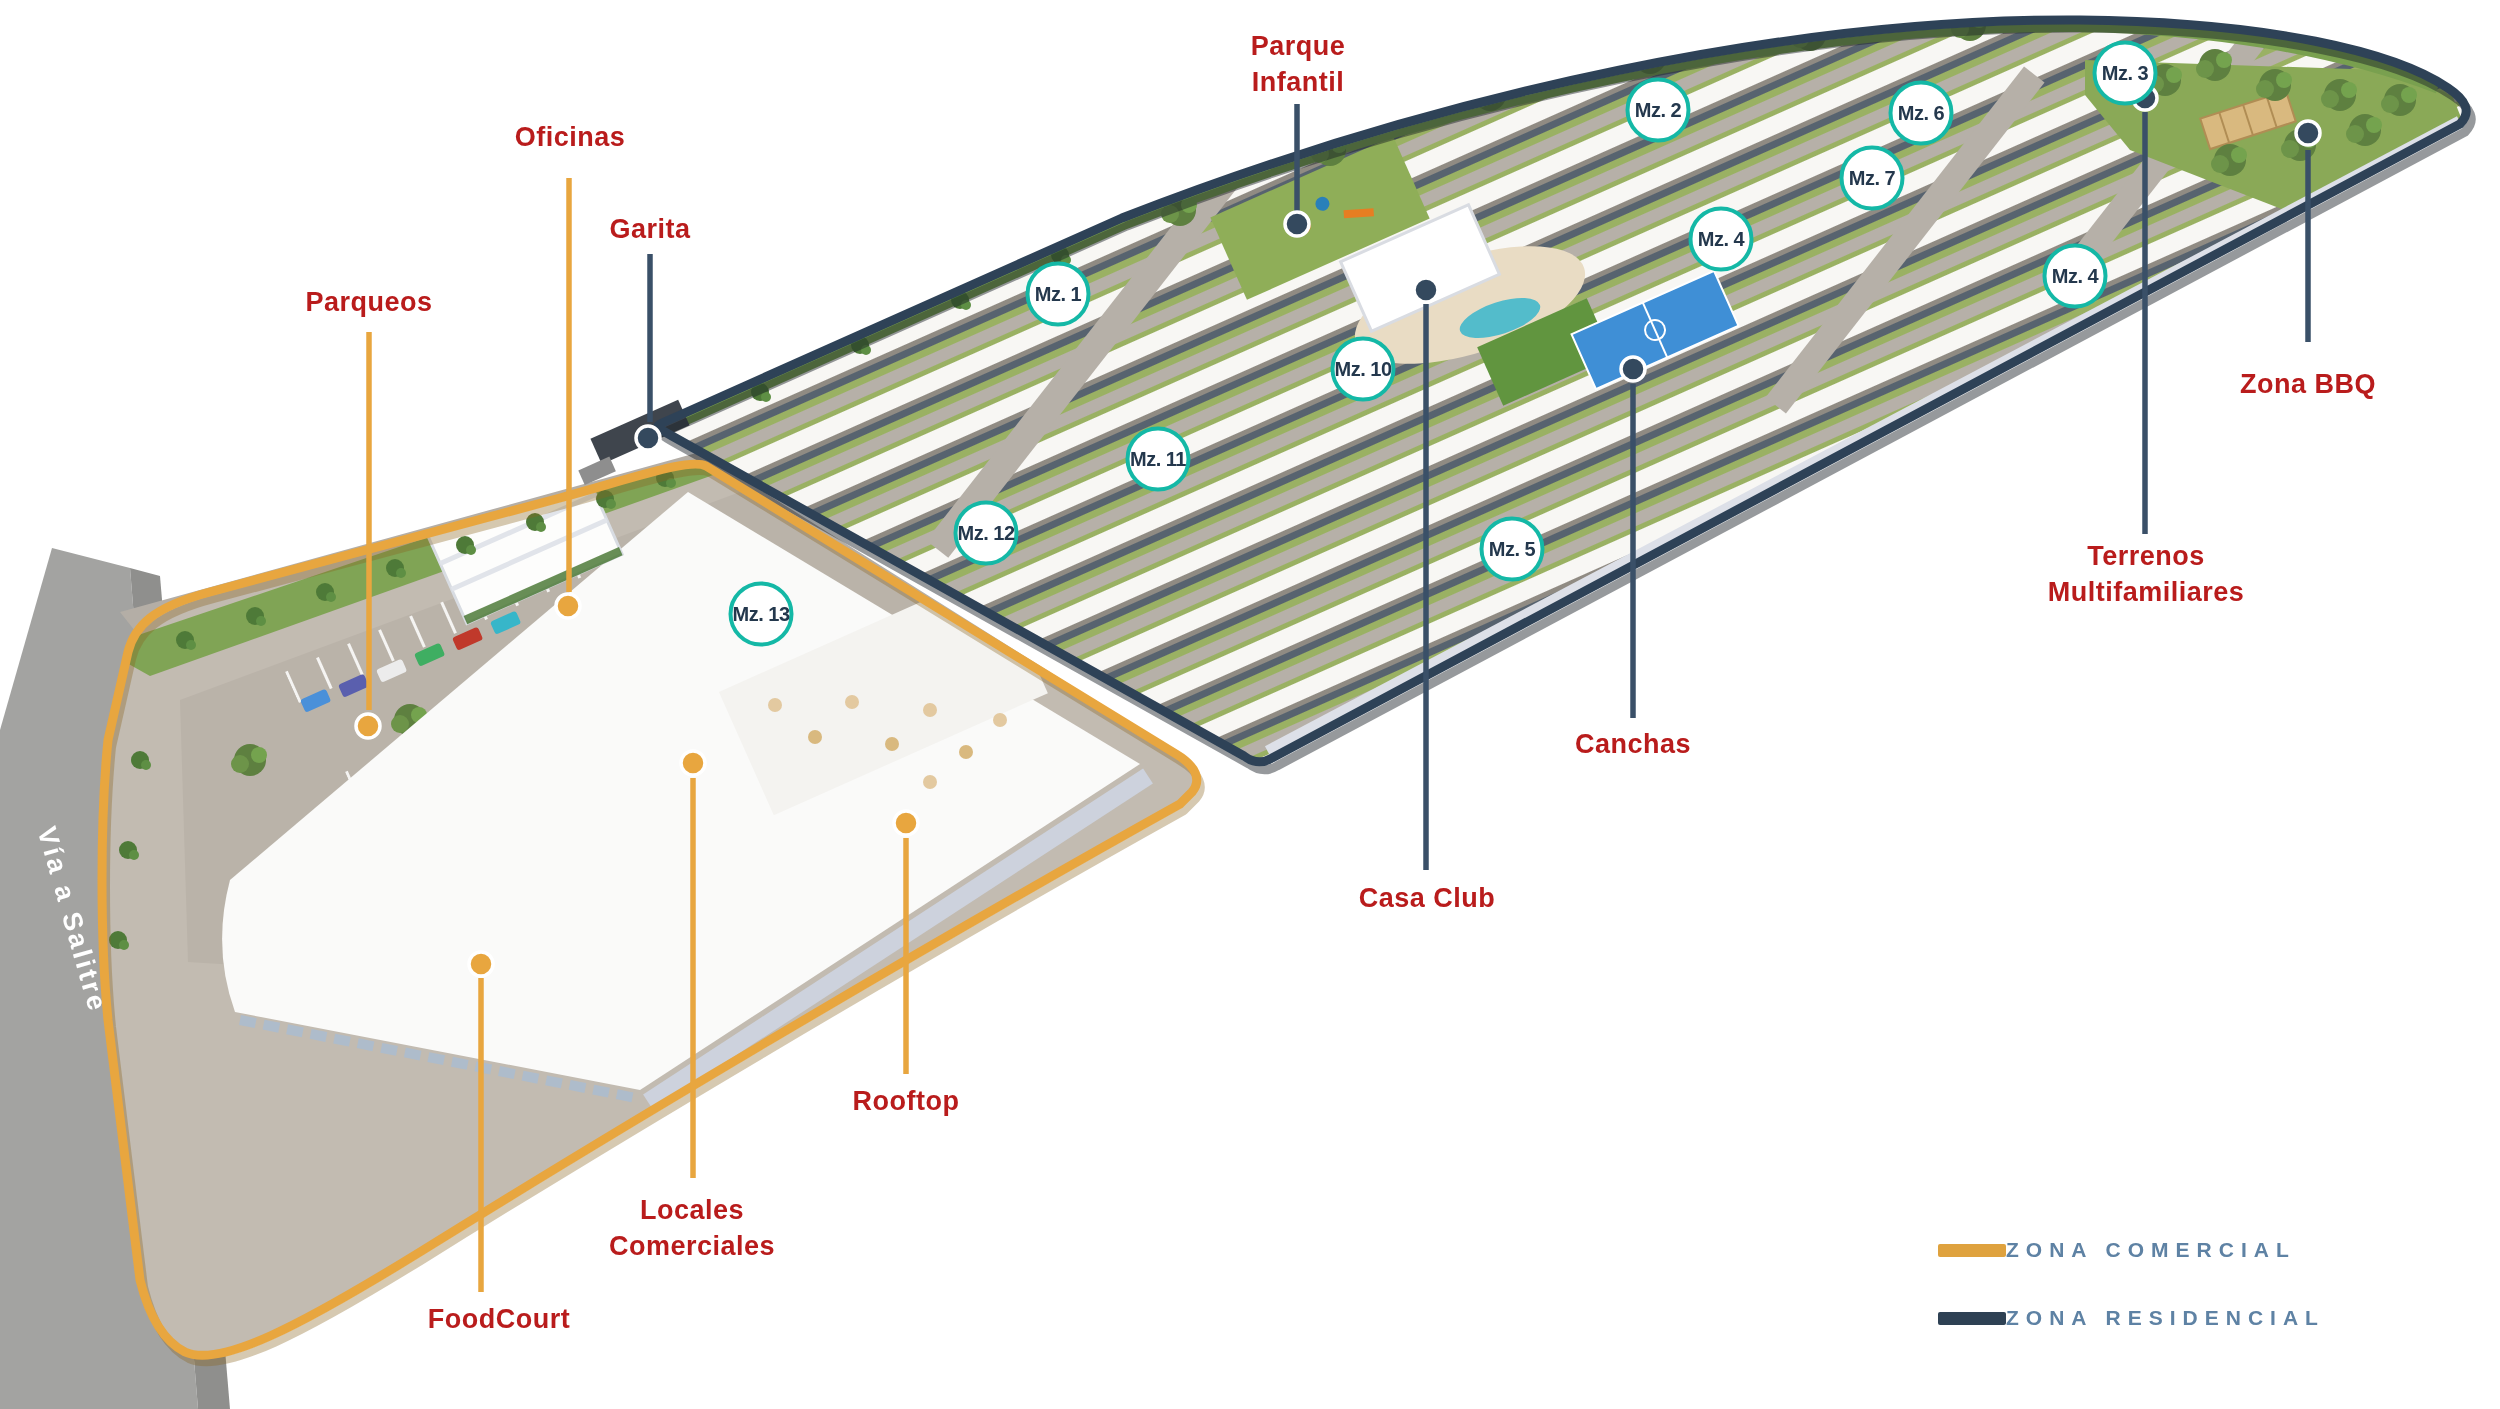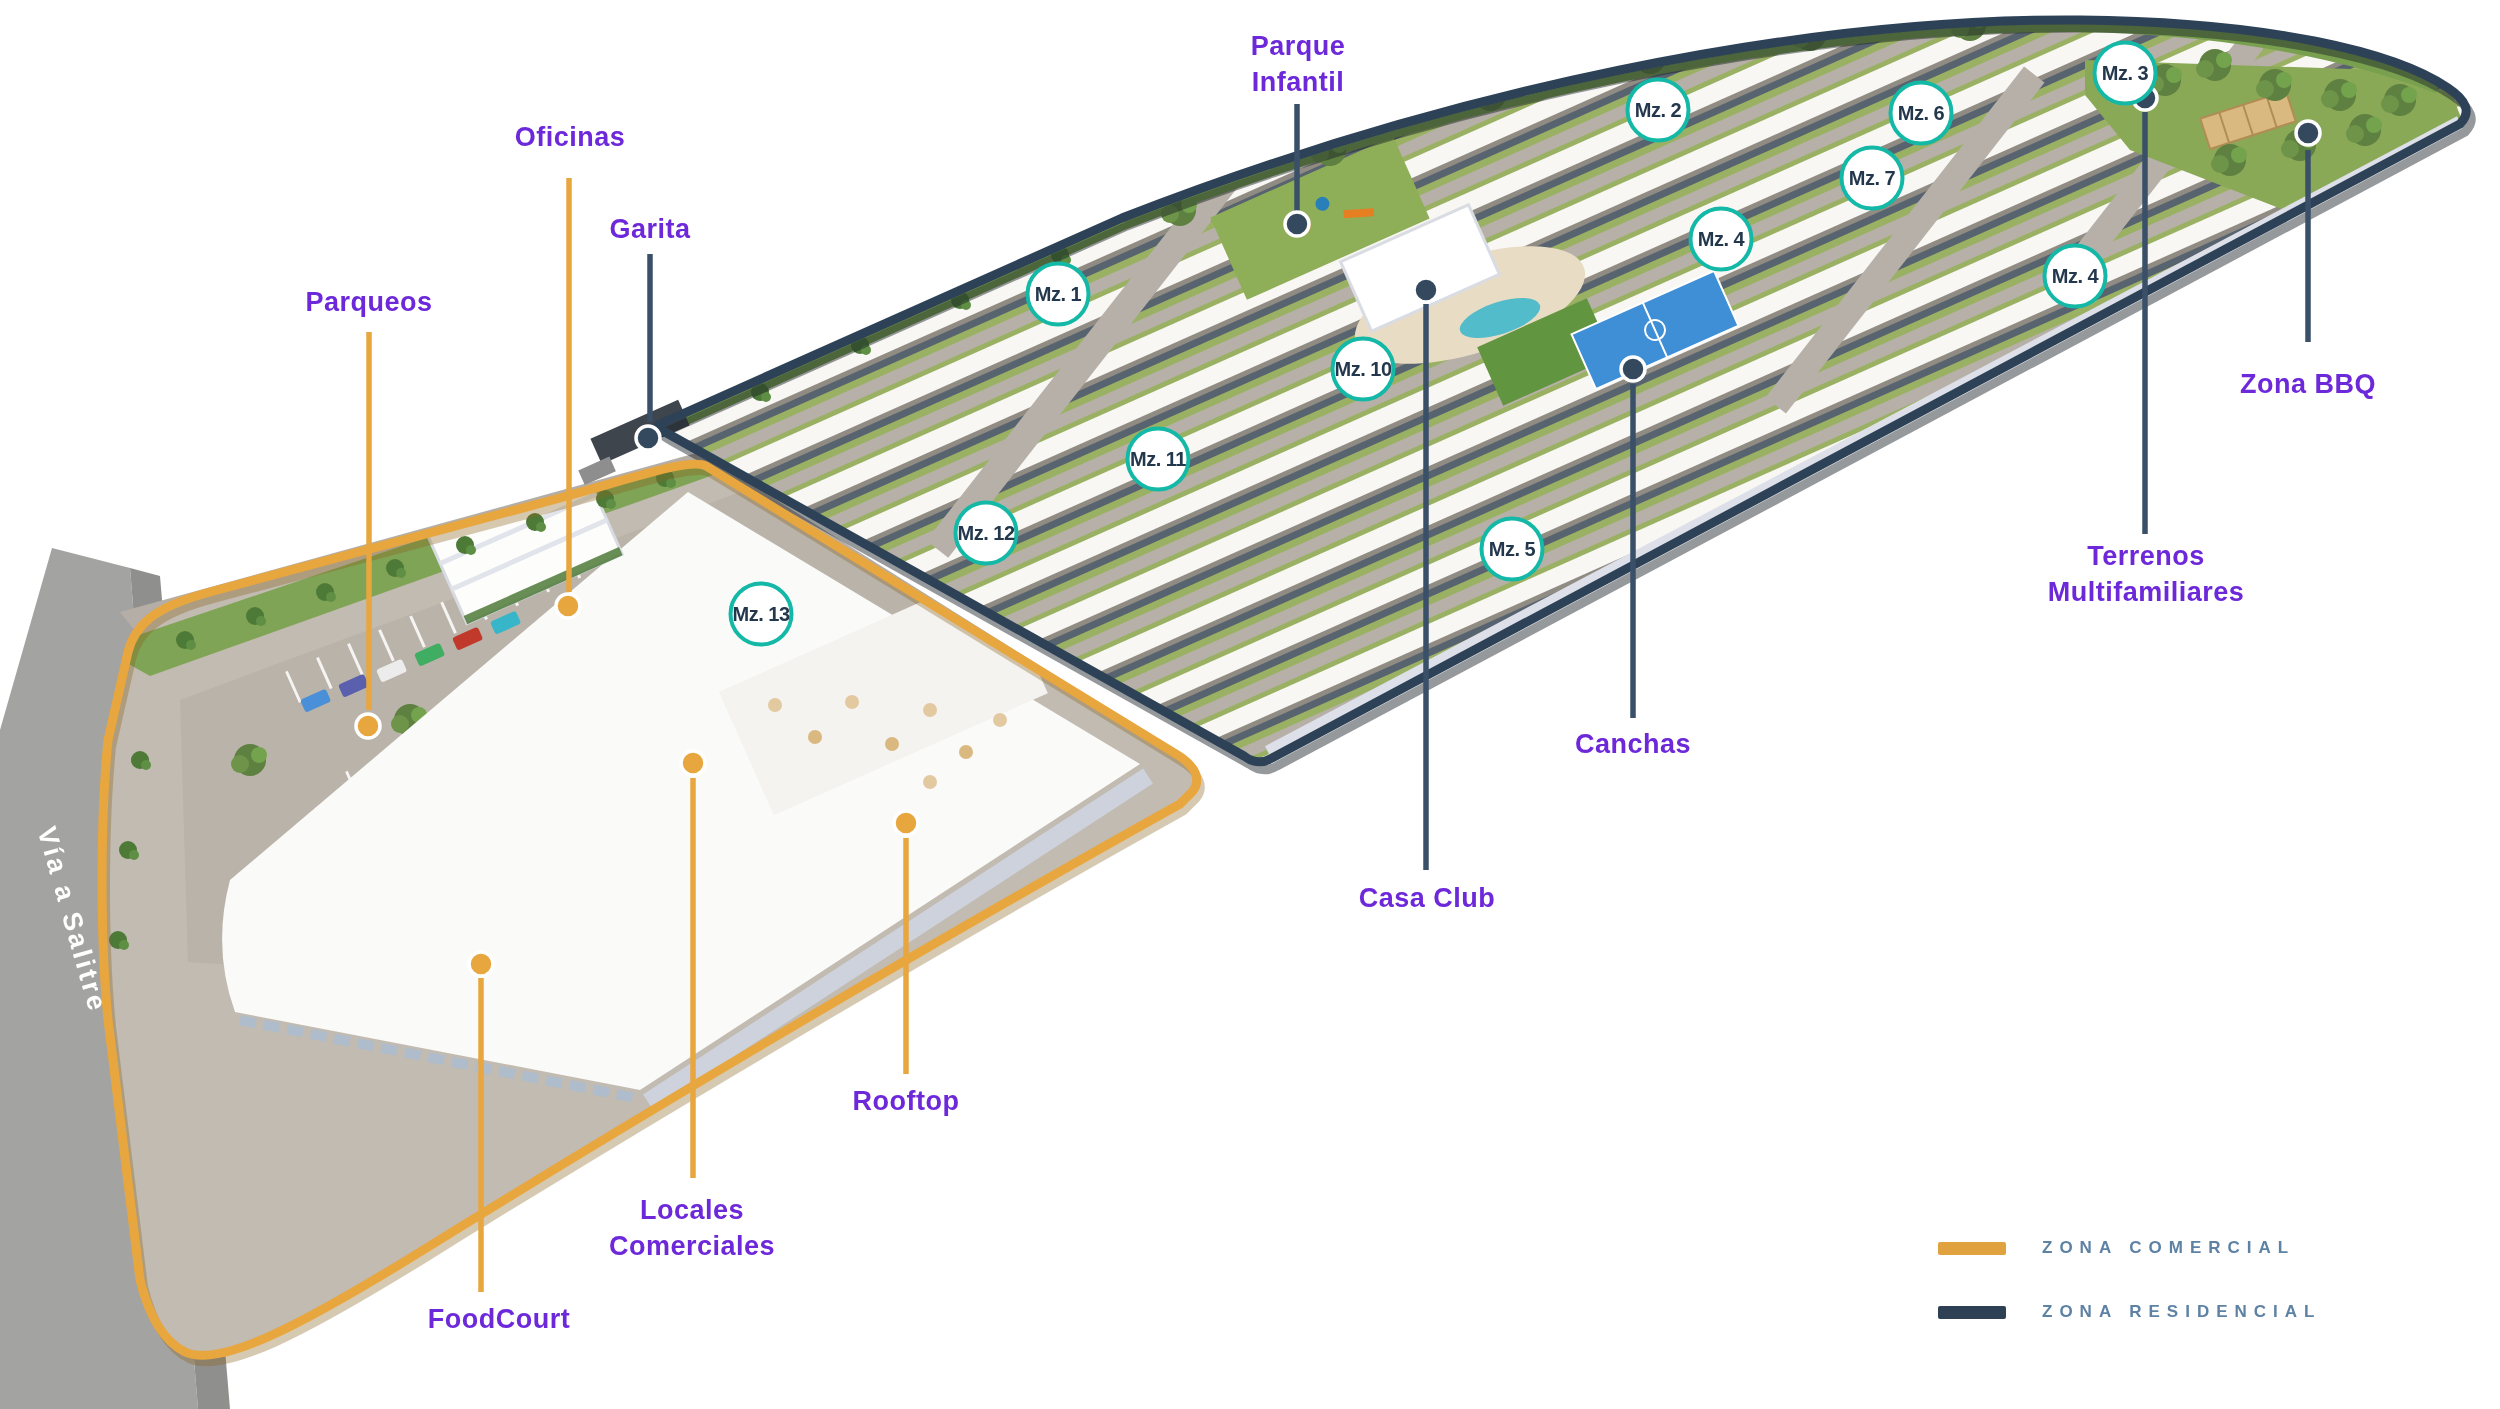--- a/index.html
+++ b/index.html
@@ -1,32 +1,32 @@
 <!DOCTYPE html>
 <html><head>
 <meta charset="utf-8">
 <style>
   html,body{margin:0;padding:0;background:#ffffff;}
   body{width:2500px;height:1409px;position:relative;overflow:hidden;
        font-family:"Liberation Sans", sans-serif;}
   #scene{position:absolute;left:0;top:0;}
   #overlay{position:absolute;left:0;top:0;pointer-events:none;}
   .label{position:absolute;transform:translate(-50%,-50%);text-align:center;
-         color:#6d28d9;font-weight:700;font-size:27px;line-height:36px;
+         color:#b91c1c;font-weight:700;font-size:27px;line-height:36px;
          letter-spacing:.5px;white-space:nowrap;}
   .mz{position:absolute;transform:translate(-50%,-50%);width:57px;height:57px;
       background:#ffffff;border:4px solid #14b8a6;border-radius:50%;
       display:flex;align-items:center;justify-content:center;
       color:#24384D;font-weight:700;font-size:20px;letter-spacing:-0.5px;white-space:nowrap;}
   #via-label{position:absolute;left:72px;top:920px;transform:translate(-50%,-50%) rotate(74deg);
       color:#ffffff;font-weight:700;font-size:27px;letter-spacing:3px;white-space:nowrap;}
   #legend{position:absolute;left:1938px;top:1238px;display:flex;flex-direction:column;gap:44px;}
   .legend-row{display:flex;align-items:center;}
   .legend-swatch{width:68px;height:13px;border-radius:2px;}
-  .legend-text{margin-left:36px;color:#5E82A4;font-weight:700;font-size:17px;letter-spacing:7px;white-space:nowrap;}
+  .legend-text{color:#5E82A4;font-weight:700;font-size:21px;letter-spacing:7px;white-space:nowrap;}
 </style>
 </head>
 <body>
 
 <svg id="scene" width="2500" height="1409" viewBox="0 0 2500 1409">
   <defs>
     <pattern id="rows" patternUnits="userSpaceOnUse" width="120" height="54" patternTransform="rotate(-24)">
       <rect width="120" height="54" fill="#b6b0a8"></rect>
       <rect y="12" width="120" height="5" fill="#9ab163"></rect>
       <rect y="17" width="120" height="18" fill="#f8f7f4"></rect>

